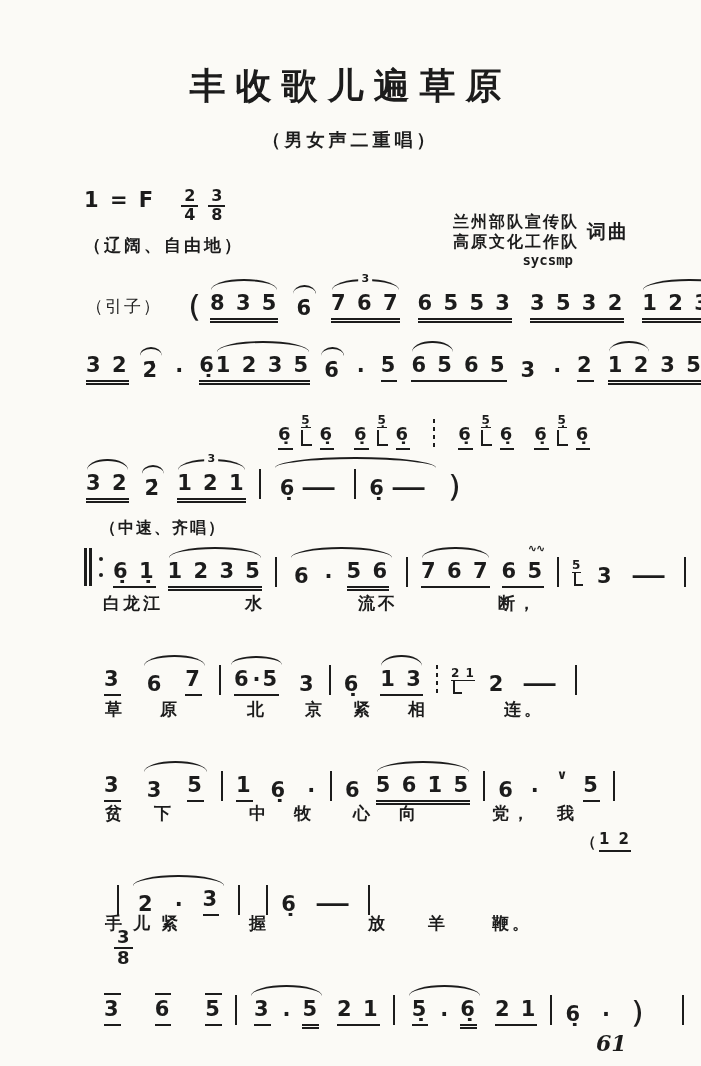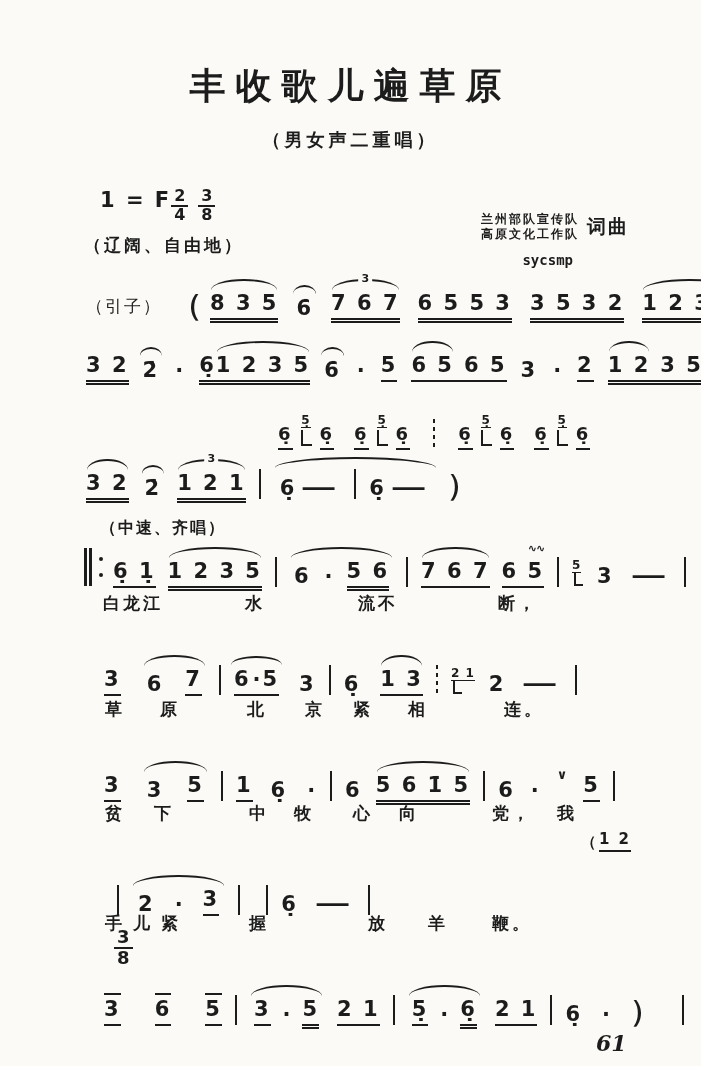--- a/index.html
+++ b/index.html
@@ -6,27 +6,27 @@
   body{
     width:701px;height:1066px;background:#fbfaf6;color:#1c1c1c;
     font-family:"DejaVu Sans",sans-serif;position:relative;overflow:hidden;
   }
   .abs{position:absolute;}
   
   .title{left:0;width:100%;top:62px;text-align:center;
     font-family:"DejaVu Serif",serif;font-weight:700;font-size:36px;letter-spacing:10px;}
   .subtitle{left:0;width:100%;top:128px;text-align:center;
     font-family:"DejaVu Serif",serif;font-size:18px;letter-spacing:4px;font-weight:600;}
-  .keyrow{left:100px;top:188px;display:flex;align-items:flex-start;}
+  .keyrow{left:84px;top:188px;display:flex;align-items:flex-start;gap:26px;}
   .keysig{font-weight:700;font-size:21px;letter-spacing:2px;}
   .fracs{display:flex;gap:10px;}
   .frac{display:inline-flex;flex-direction:column;align-items:center;font-weight:700;font-size:16px;line-height:1.05;}
   .frac .ft{border-bottom:2px solid #1c1c1c;padding:0 3px;}
   .credits{right:72px;top:212px;display:flex;align-items:center;gap:8px;}
-  .credcol{display:flex;flex-direction:column;font-family:"DejaVu Serif",serif;font-size:12px;font-weight:600;letter-spacing:2px;line-height:1.25;}
+  .credcol{display:flex;flex-direction:column;font-family:"DejaVu Serif",serif;font-size:16px;font-weight:600;letter-spacing:2px;line-height:1.25;}
   .credsuffix{font-family:"DejaVu Serif",serif;font-size:19px;font-weight:700;letter-spacing:2px;}
   .watermark{right:128px;top:252px;font-family:"DejaVu Sans Mono",monospace;font-weight:700;font-size:14px;}
   .tempo1{left:84px;top:234px;font-family:"DejaVu Serif",serif;font-size:17px;font-weight:600;letter-spacing:3px;}
   .tempo2{left:100px;top:518px;font-family:"DejaVu Serif",serif;font-size:16px;font-weight:600;letter-spacing:2px;}
   
   .sys{position:absolute;left:0;width:100%;display:flex;align-items:flex-end;
        padding-left:86px;box-sizing:border-box;white-space:nowrap;}
   .m{display:inline-flex;align-items:flex-end;gap:12px;position:relative;}
   .num{font-weight:700;font-size:21px;line-height:1.15;letter-spacing:2px;position:relative;display:inline-block;}
   .sm{font-size:18px;}

